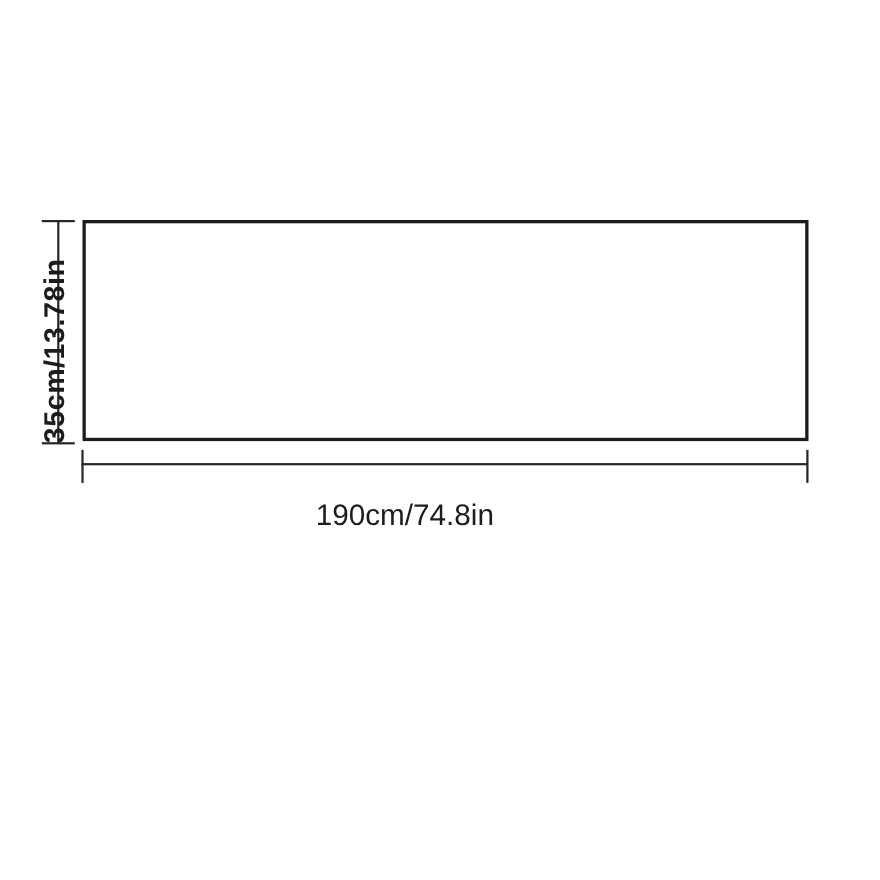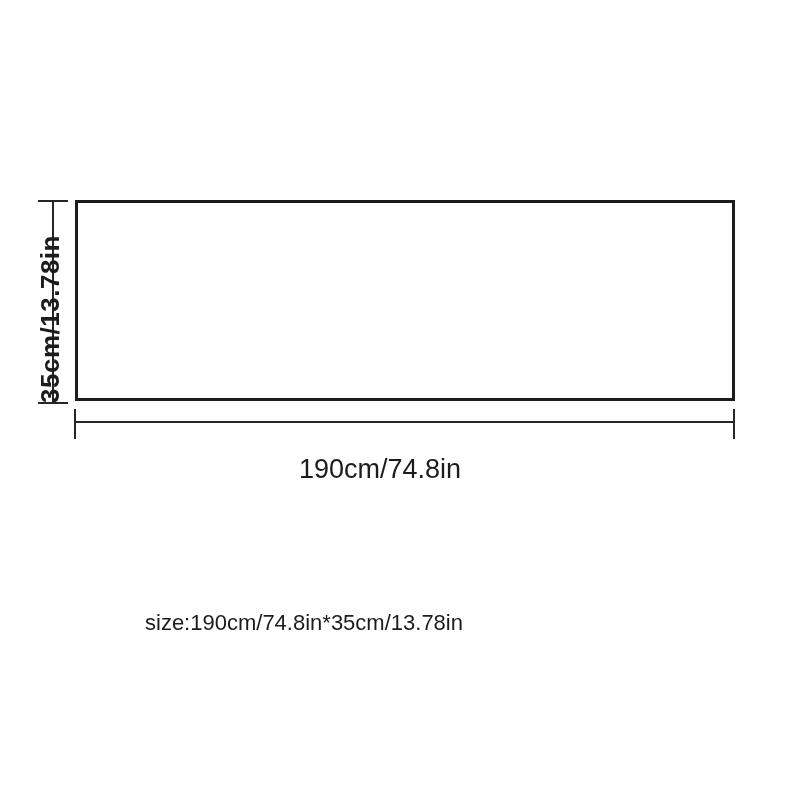--- a/index.html
+++ b/index.html
@@ -70,21 +70,21 @@
     top: 319px;
     transform: translate(-50%, -50%) rotate(-90deg);
     white-space: nowrap;
     font-size: 26px;
     font-weight: bold;
     letter-spacing: 0.5px;
     color: #1c1c1c;
   }
   .width-label {
     position: absolute;
-    left: 380px;
+    left: 368px;
     top: 469px;
     transform: translate(-50%, -50%);
     white-space: nowrap;
     font-size: 27px;
     font-weight: 400;
     color: #1c1c1c;
   }
   .size-caption {
     position: absolute;
     left: 145px;
@@ -108,15 +108,14 @@
   <div class="v-tick bottom"></div>
 
   <div class="h-dim-line"></div>
   <div class="h-tick left"></div>
   <div class="h-tick right"></div>
 
   <div class="height-label">35cm/13.78in</div>
 
   <div class="width-label">190cm/74.8in</div>
 
-  <div class="size-caption">size:190cm/74.8in*35cm/13.78in</div>
 
 </div>
 
 </body></html>

